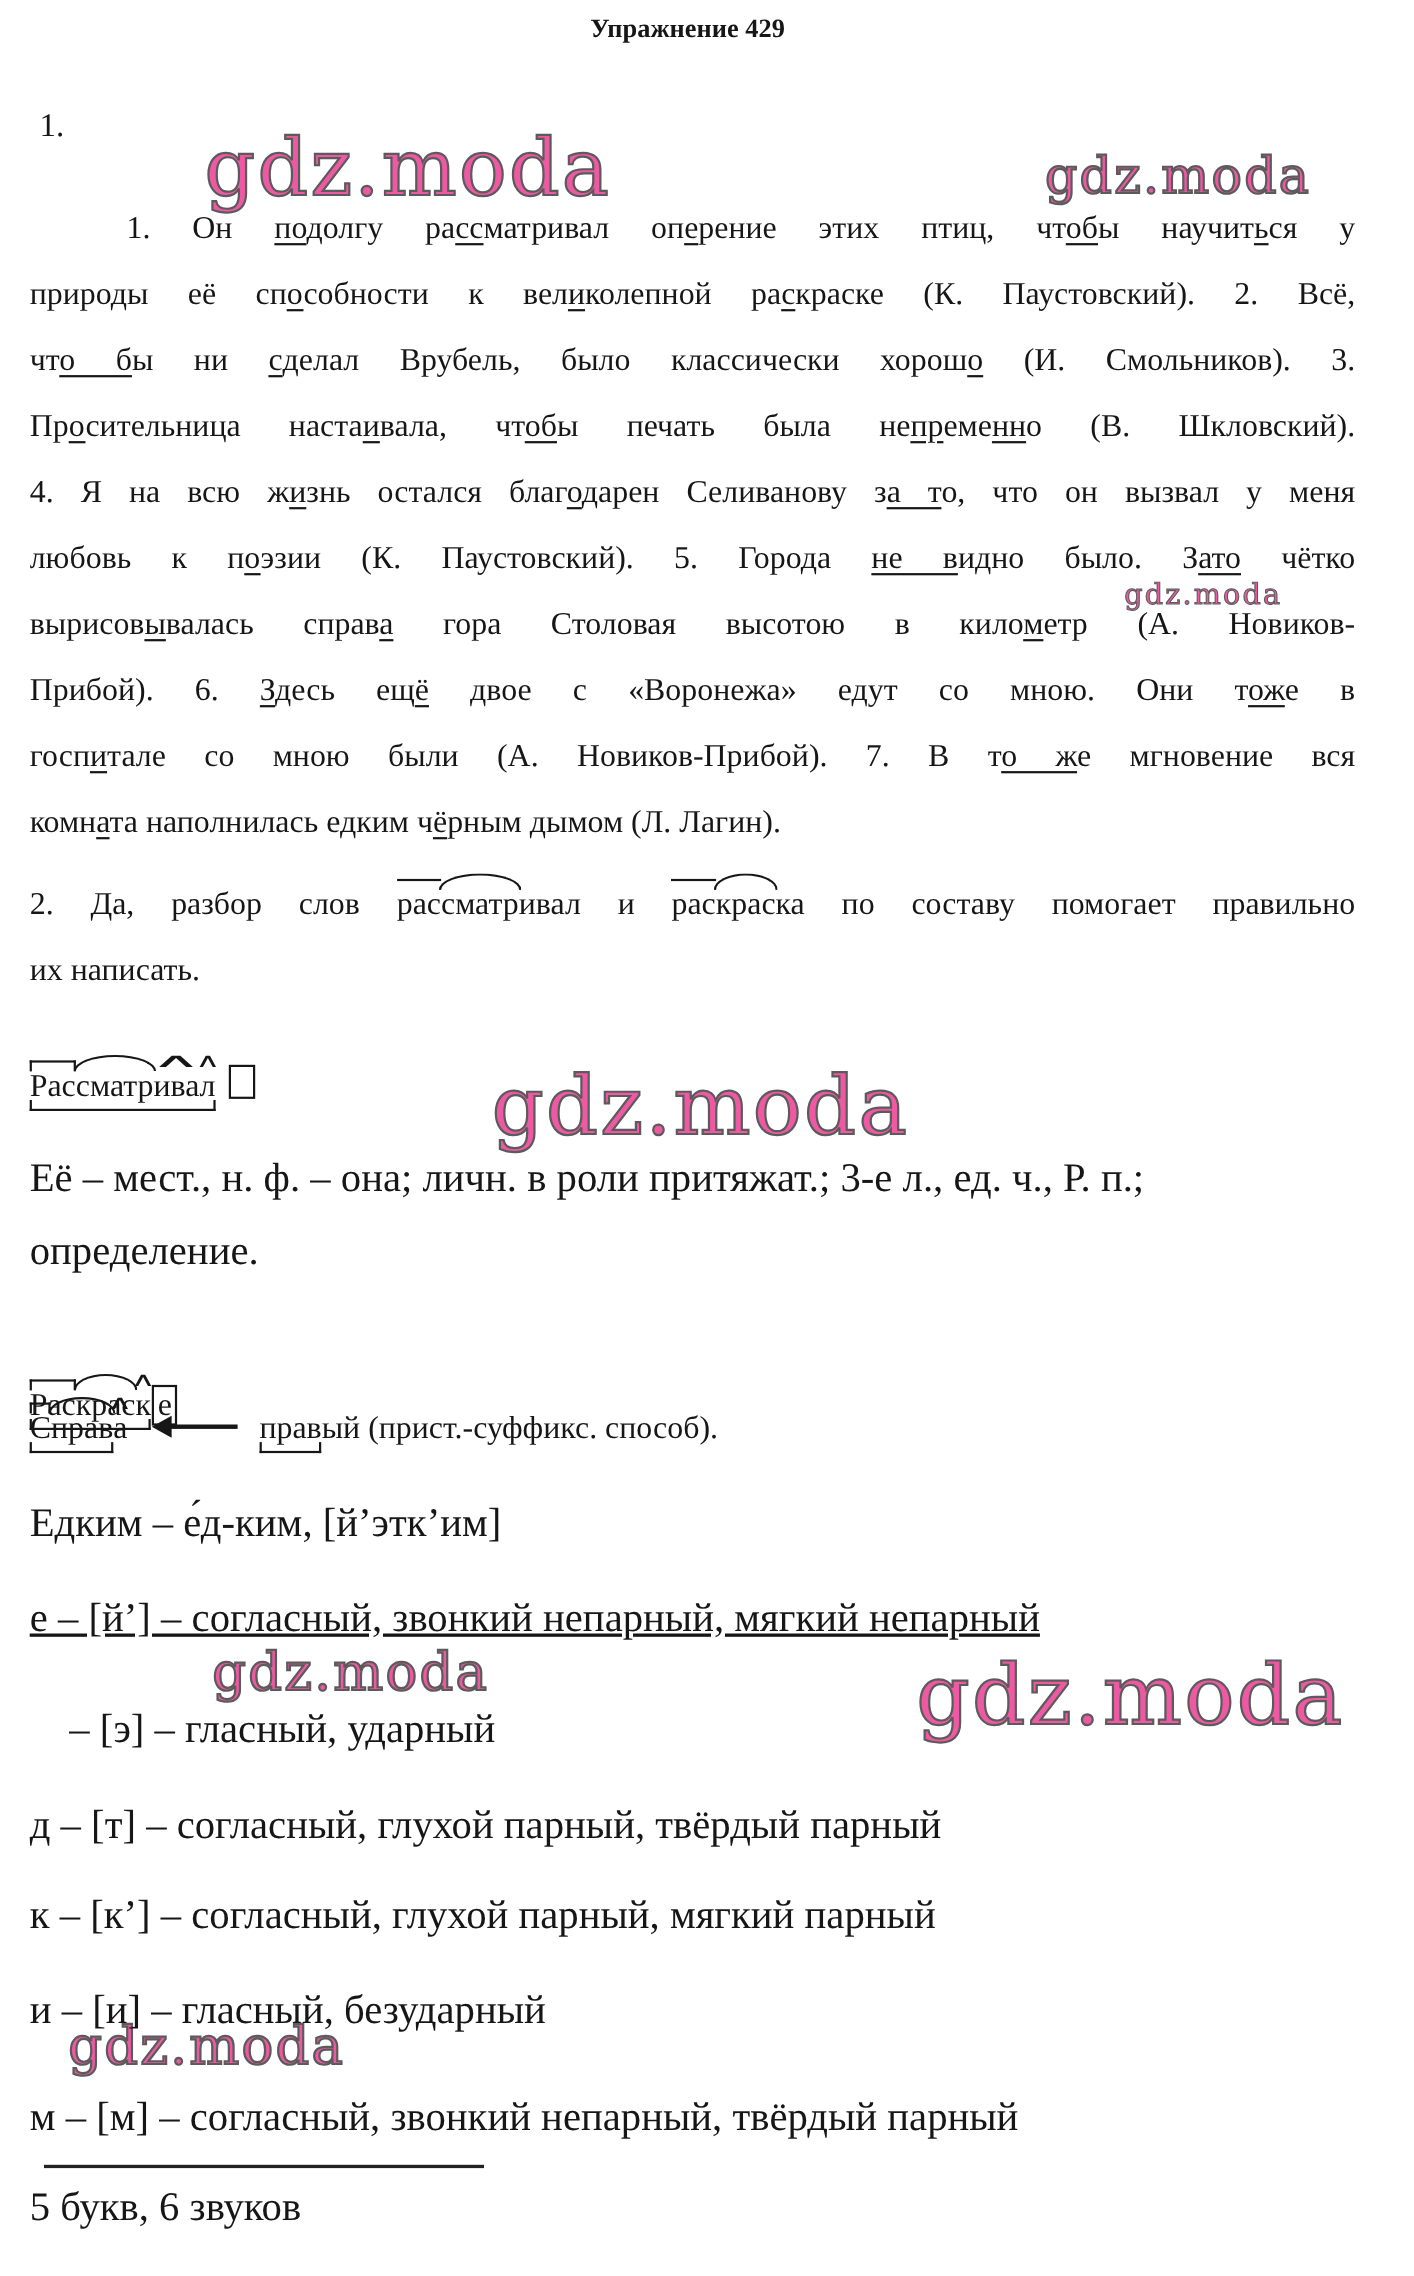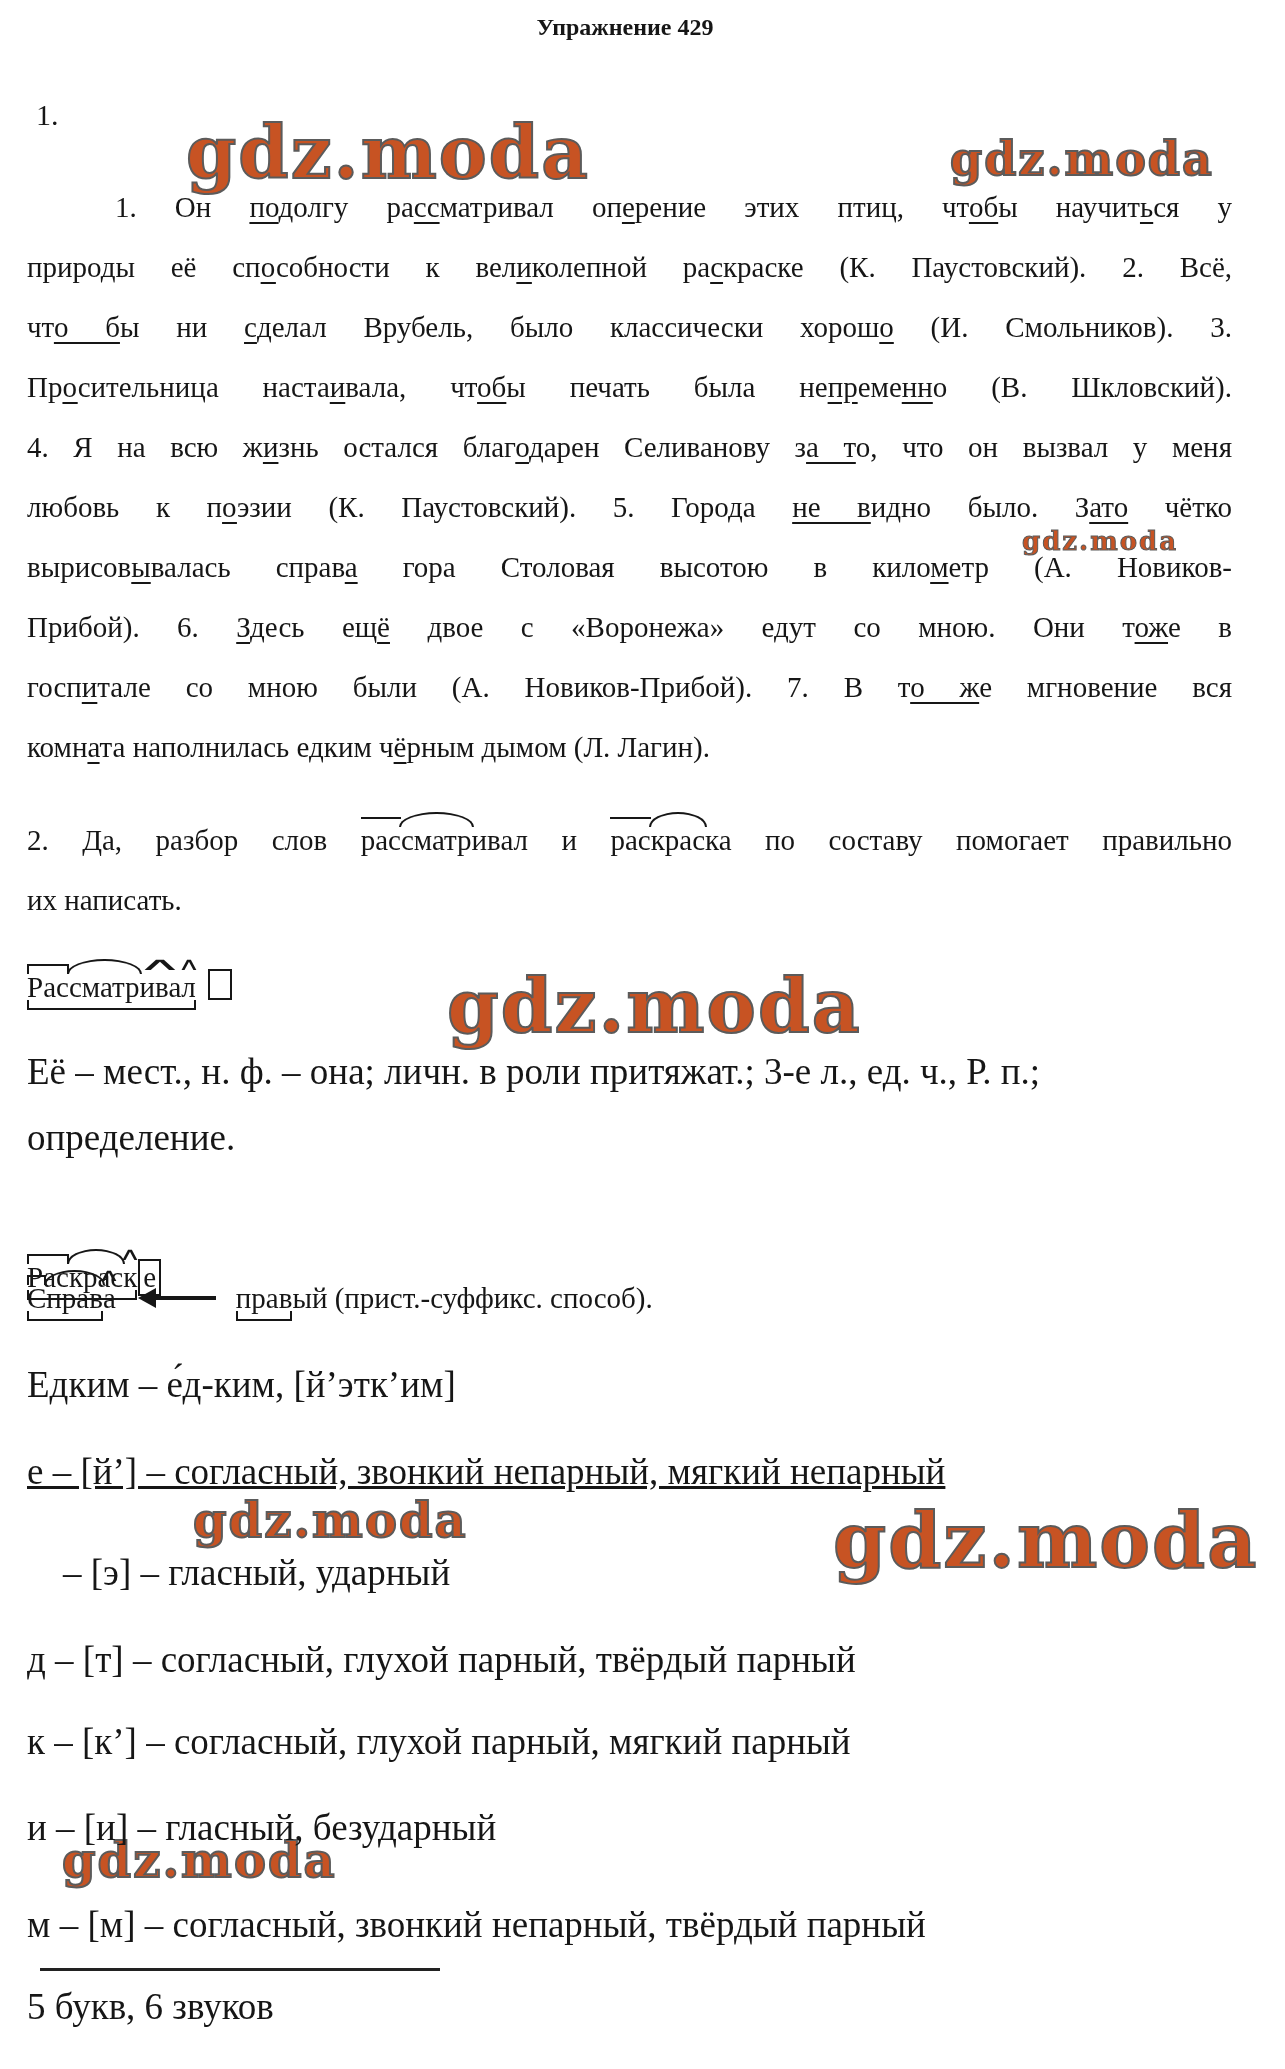--- a/index.html
+++ b/index.html
@@ -11,22 +11,22 @@
   .doc-title{top:14px;left:0;width:1250px;text-align:center;font-weight:bold;font-size:24px;}
   .part-label{top:98px;left:36px;font-size:30px;}
   .para{left:27px;width:1205px;font-size:29px;}
   .just{white-space:normal;text-align:justify;text-align-last:justify;height:60px;line-height:60px;}
   .last{text-align:right;text-align-last:left;}
   .indent{text-indent:88px;}
   u{text-decoration-thickness:2px;text-underline-offset:5px;}
 
   
   .wm{
-    position:absolute;font-family:"DejaVu Serif", serif;font-weight:bold;
-    color:#c2410c;-webkit-text-stroke:2px #4a4a4a;letter-spacing:2px;opacity:.9;
+    position:absolute;font-family:"DejaVu Serif", serif;font-weight:normal;
+    color:#ec4899;-webkit-text-stroke:2px #4a4a4a;letter-spacing:2px;opacity:.9;
     white-space:nowrap;
     text-align:right;
   }
 
   
   .m{position:relative;display:inline-block;line-height:normal;}
   .pre::before{content:'';position:absolute;left:0;right:0;top:-7px;height:8px;
     border-top:2px solid #161616;border-left:2px solid #161616;border-right:2px solid #161616;}
   .oline::before{content:'';position:absolute;left:0;right:0;top:-7px;border-top:2px solid #161616;}
   .root-arc::before{content:'';position:absolute;left:-2px;right:-2px;top:-12px;height:13px;
@@ -70,21 +70,21 @@
   <div class="just"><span>чт</span><u>о б</u><span>ы ни </span><u>с</u><span>делал Врубель, было классически хорош</span><u>о</u><span> (И. Смольников). 3.</span></div>
   <div class="just"><span>Пр</span><u>о</u><span>сительница наста</span><u>и</u><span>вала, чт</span><u>об</u><span>ы печать была не</span><u>пр</u><span>еме</span><u>нн</u><span>о (В. Шкловский).</span></div>
   <div class="just"><span>4. Я на всю ж</span><u>и</u><span>знь остался благ</span><u>о</u><span>дарен Селиванову з</span><u>а т</u><span>о, что он вызвал у меня</span></div>
   <div class="just"><span>любовь к п</span><u>о</u><span>эзии (К. Паустовский). 5. Города </span><u>не в</u><span>идно было. З</span><u>ато</u><span> чётко</span></div>
   <div class="just"><span>вырисов</span><u>ы</u><span>валась справ</span><u>а</u><span> гора Столовая высотою в кило</span><u>м</u><span>етр (А. Новиков-</span></div>
   <div class="just"><span>Прибой). 6. </span><u>З</u><span>десь ещ</span><u>ё</u><span> двое с «Воронежа» едут со мною. Они т</span><u>ож</u><span>е в</span></div>
   <div class="just"><span>госп</span><u>и</u><span>тале со мною были (А. Новиков-Прибой). 7. В т</span><u>о ж</u><span>е мгновение вся</span></div>
   <div class="just last"><span>комн</span><u>а</u><span>та наполнилась едким ч</span><u>ё</u><span>рным дымом (Л. Лагин).</span></div>
 </div>
 
-<div class="abs para" style="top:810px;">
+<div class="abs para" style="top:792px;">
   <div class="just">
     <span>2. Да, разбор слов </span><span class="m oline">рас</span><span class="m root-arc">сматр</span><span>ивал</span><span> и </span><span class="m oline">рас</span><span class="m root-arc">крас</span><span>ка</span><span> по составу помогает правильно</span>
   </div>
   <div class="just last">их написать.</div>
 </div>
 
 <div class="abs morph-line" style="left:27px;top:957px;">
   <span class="m stem"><span class="m pre">Рас</span><span class="m root-arc">сматр</span><span class="m suf suf-wide">ива</span><span class="m suf">л</span></span><span class="zero-box"></span>
 </div>
 

